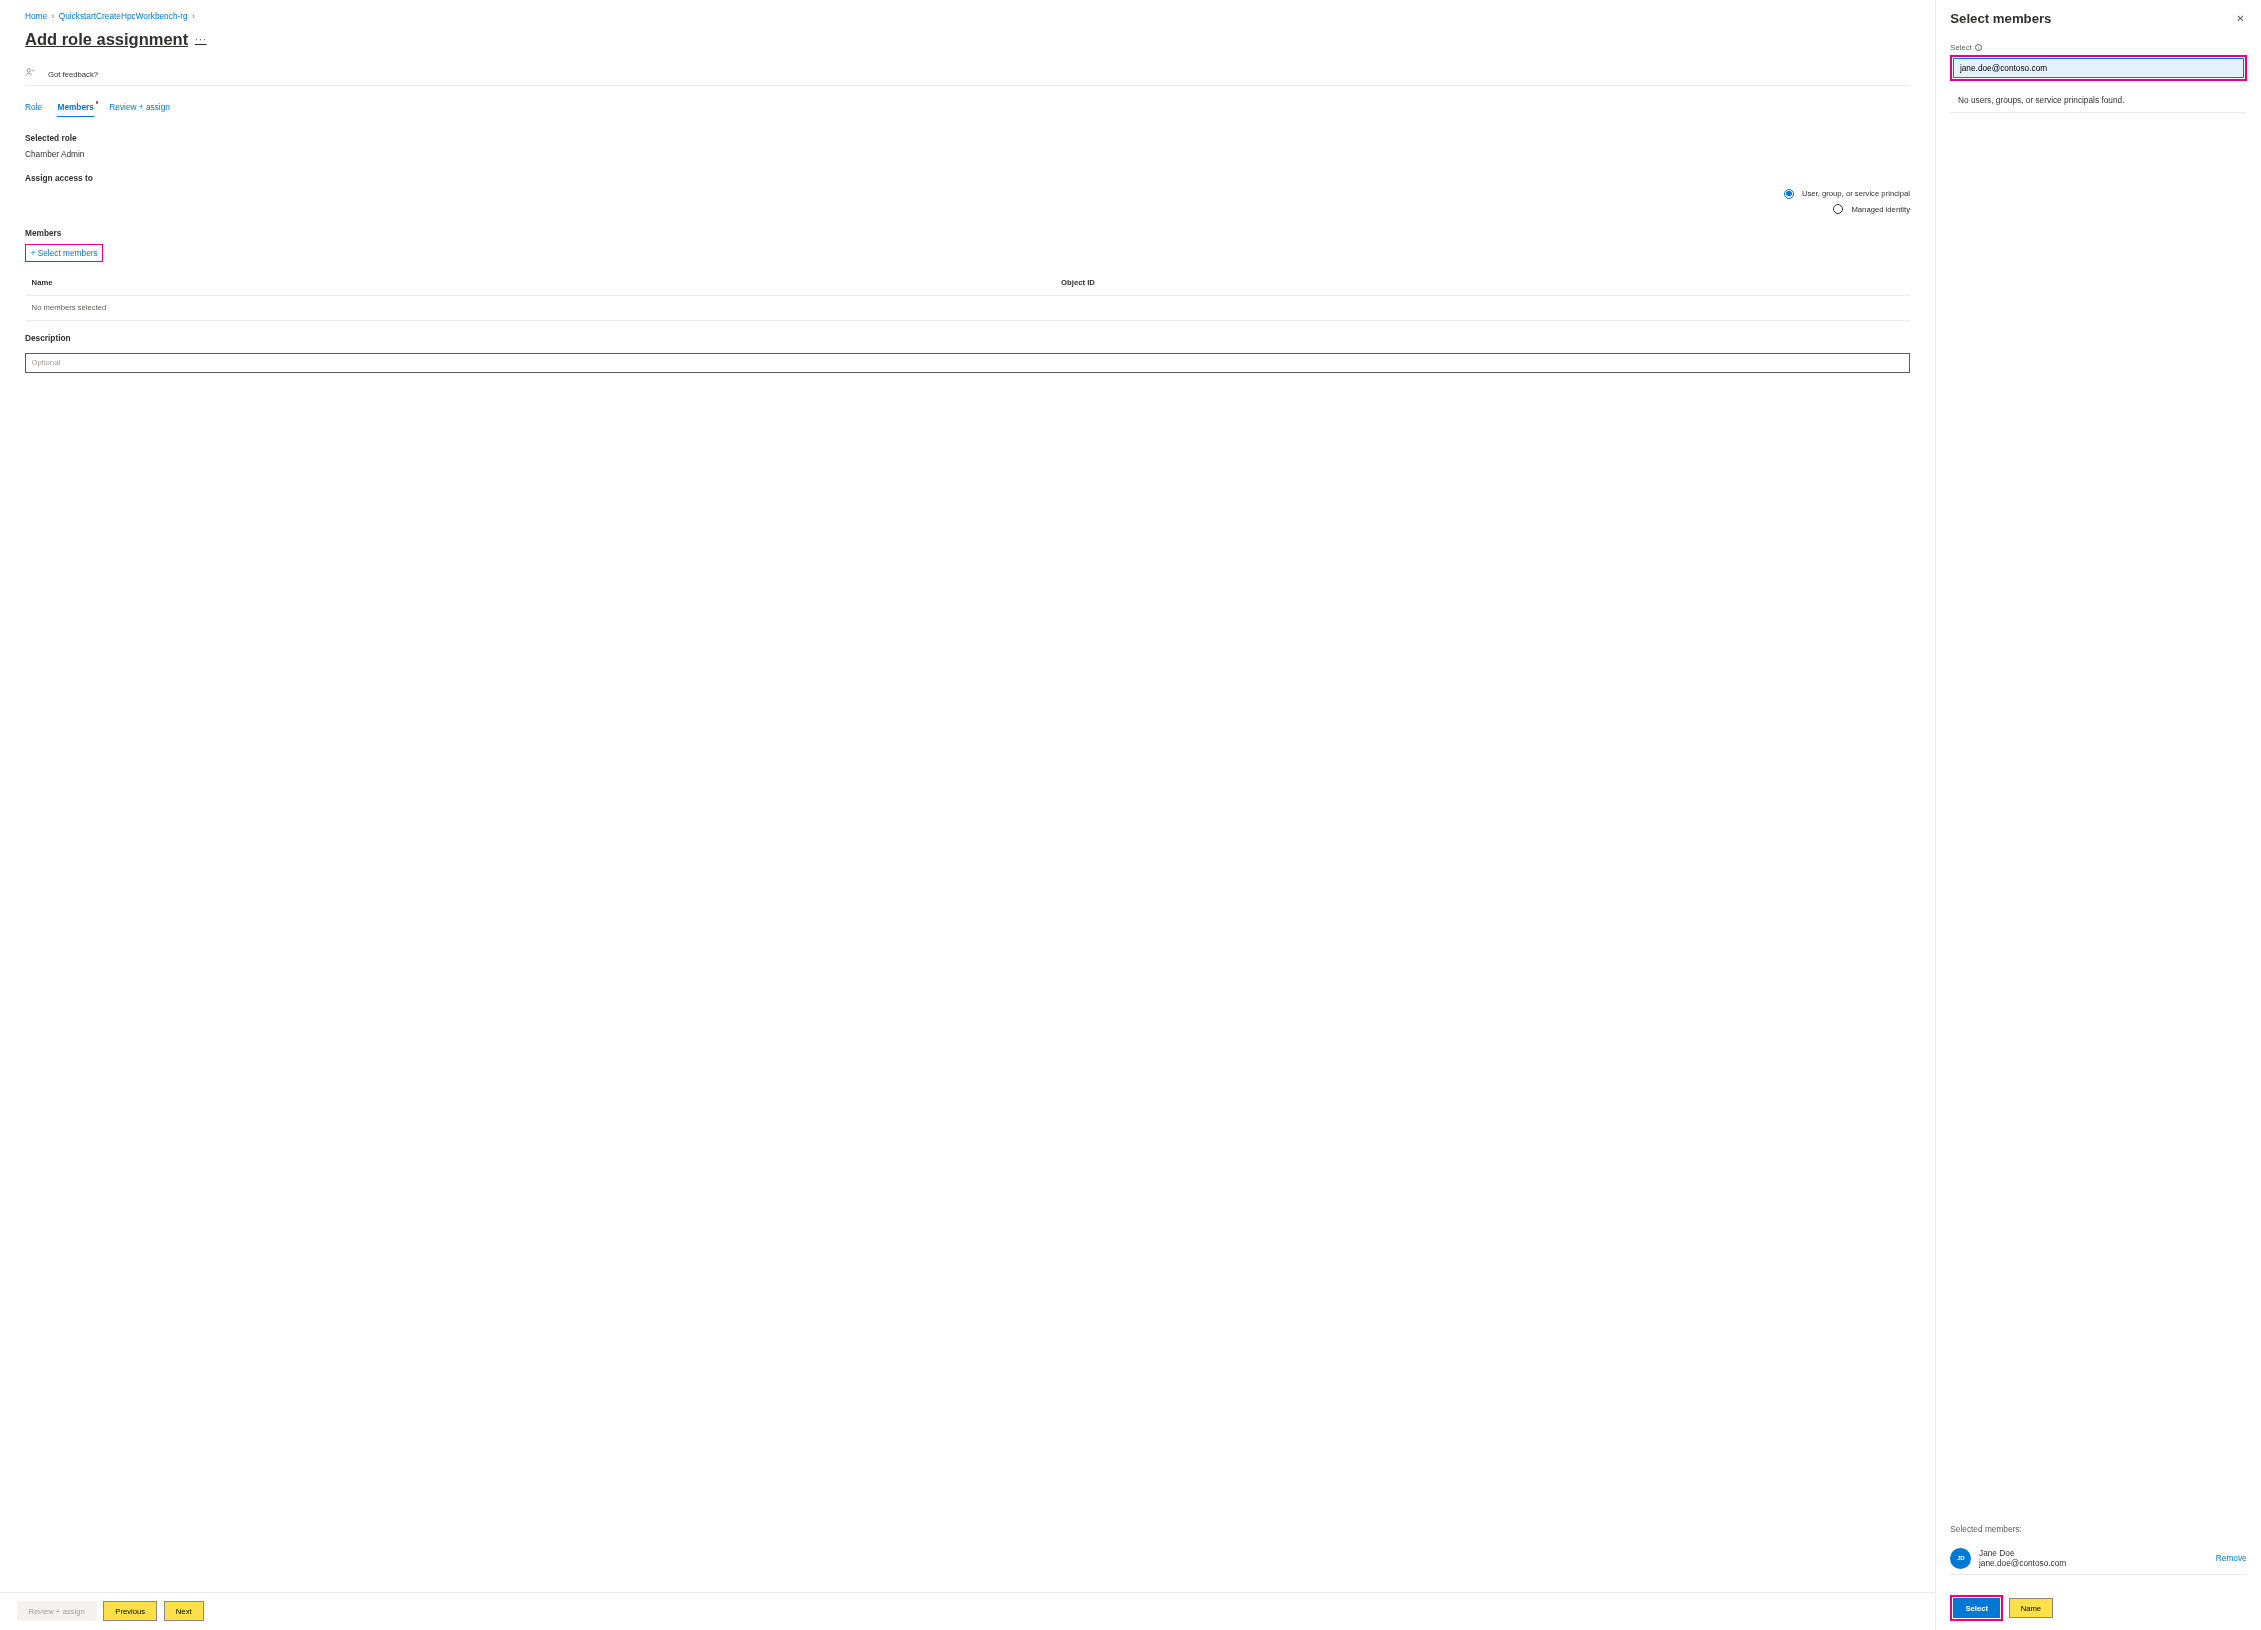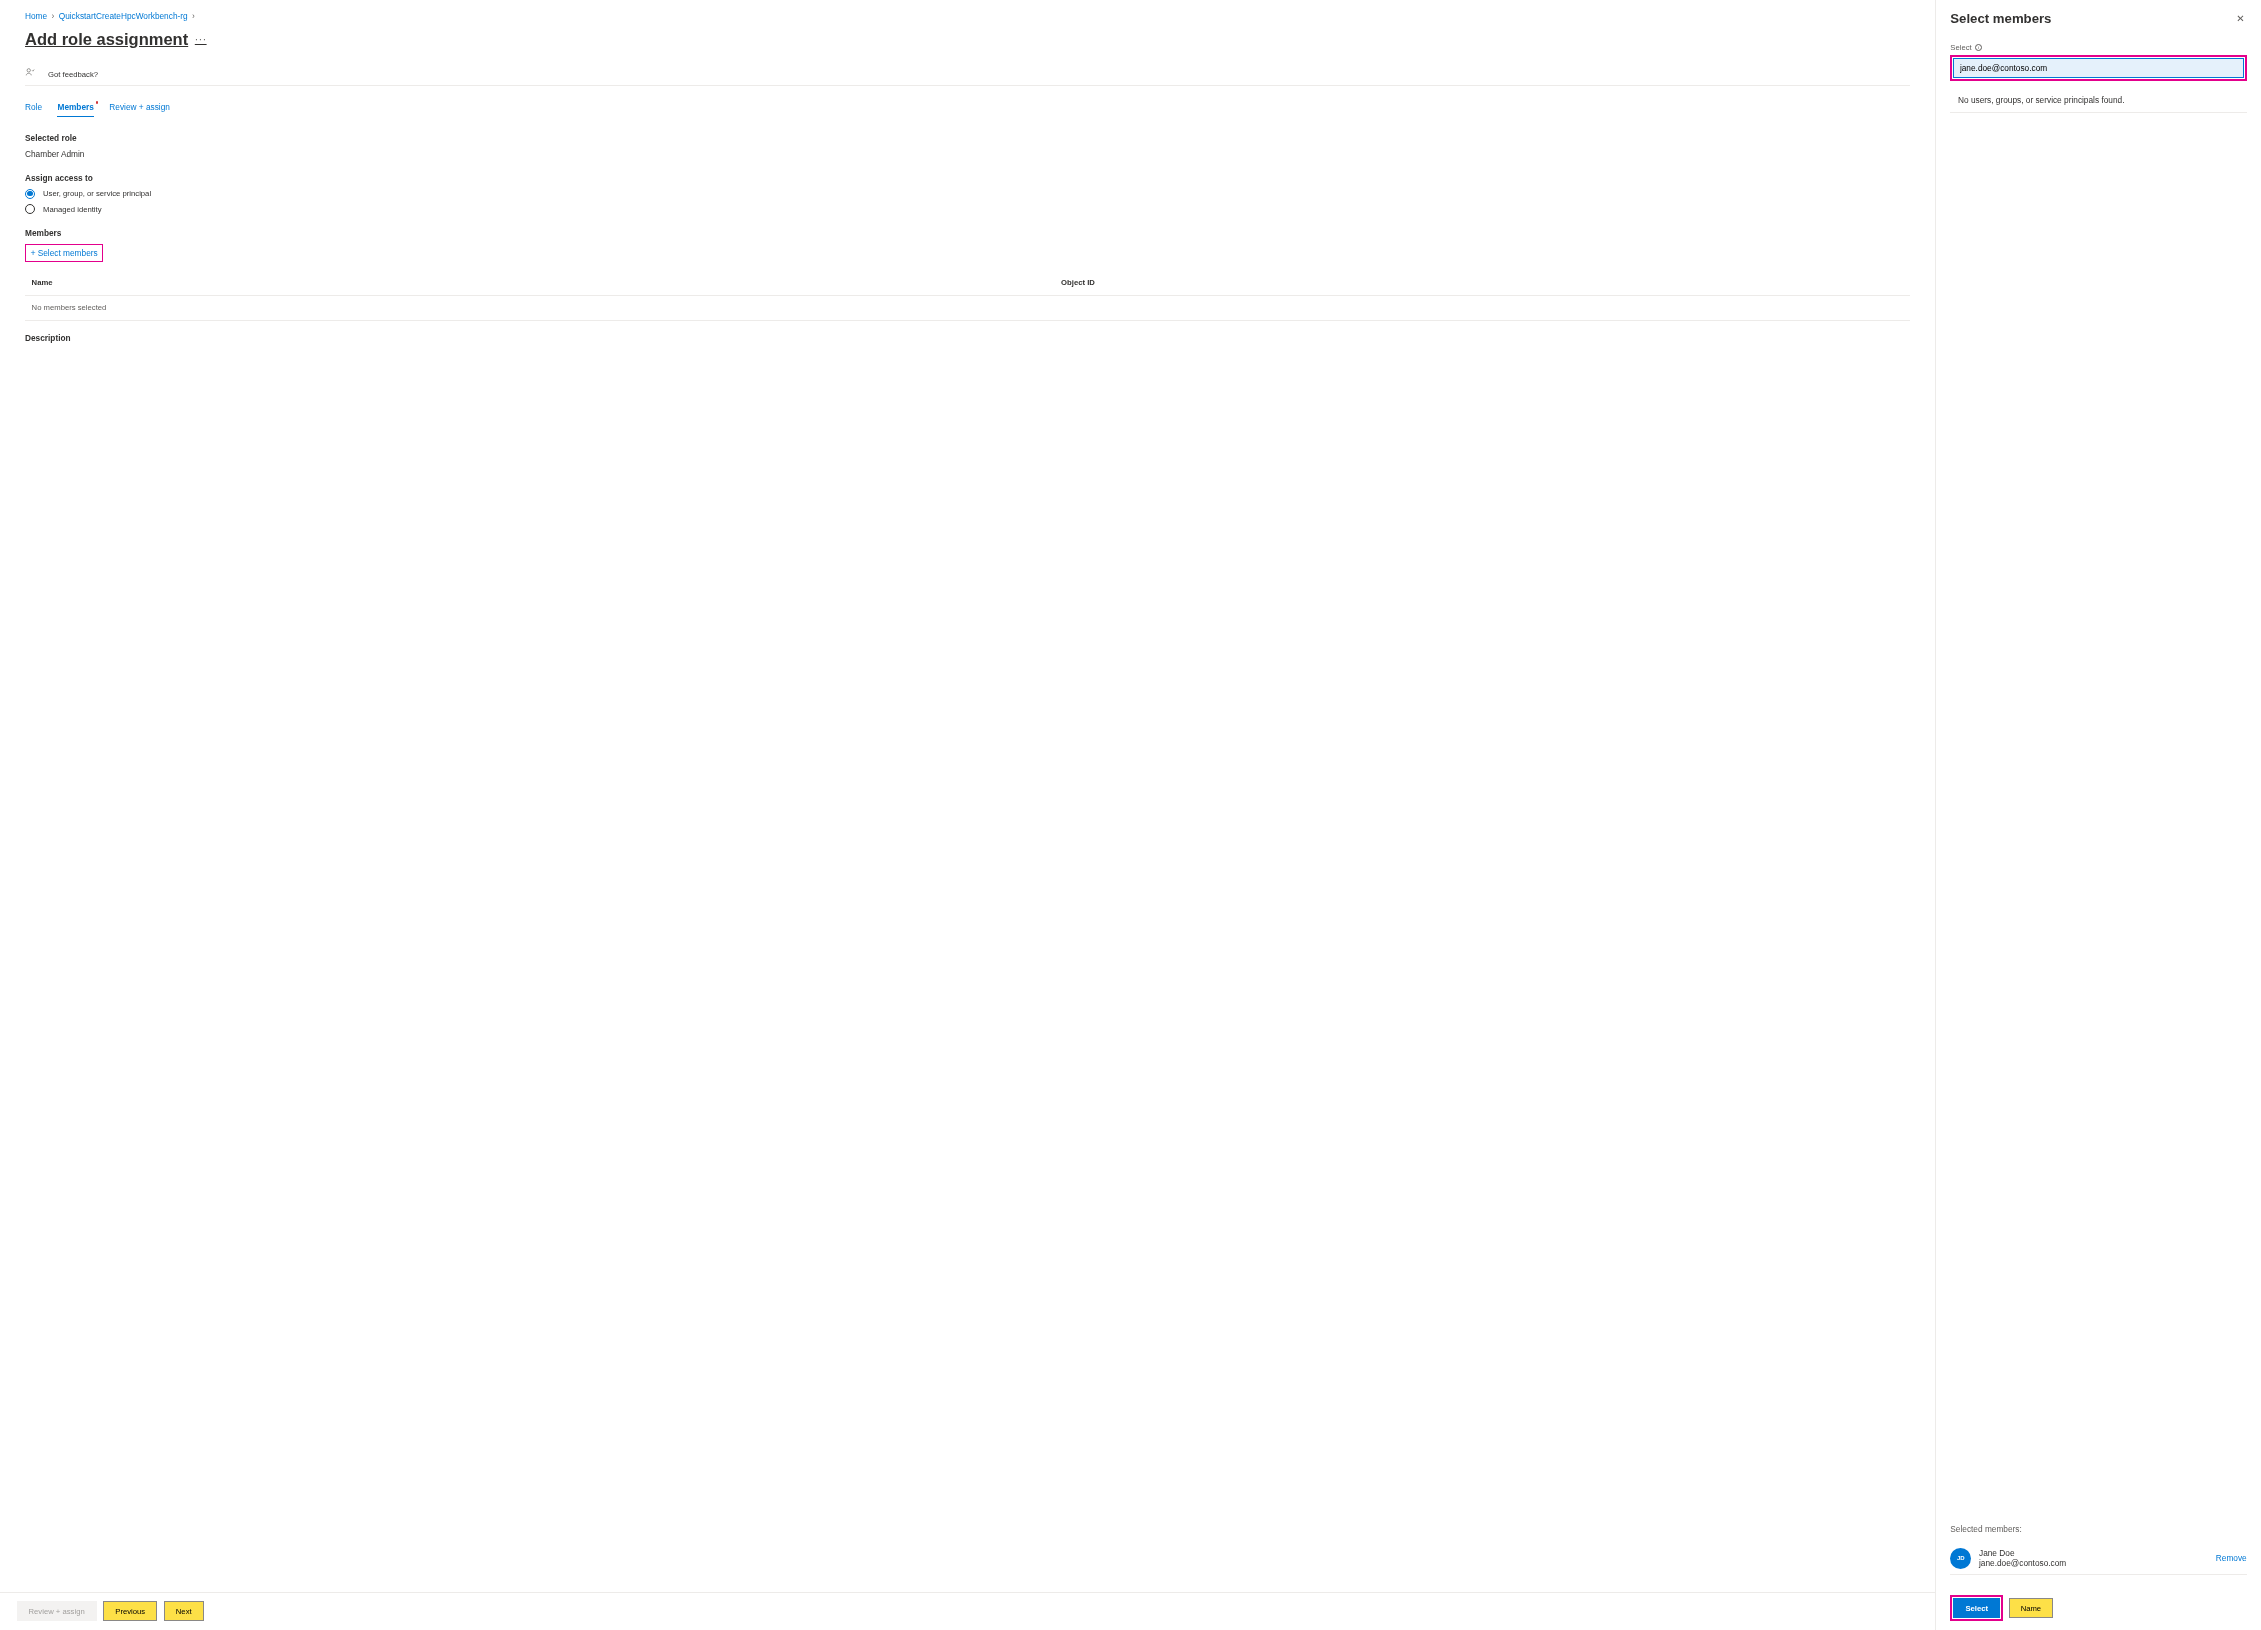--- a/index.html
+++ b/index.html
@@ -106,20 +106,21 @@
     }
     .radio-group {
       margin-bottom: 14.3px;
     }
     .radio-option {
       display: flex;
       align-items: center;
       gap: 8px;
       margin-bottom: 5.5px;
       cursor: pointer;
+      justify-content: flex-end;
     }
     .radio-circle {
       width: 10px;
       height: 10px;
       border: 0.6px solid #323130;
       border-radius: 50%;
       display: flex;
       align-items: center;
       justify-content: center;
     }
@@ -394,20 +395,21 @@
     </div>
 
     <div class="table-header">
       <div class="col-name">Name</div>
       <div class="col-id">Object ID</div>
     </div>
     <div class="table-row">No members selected</div>
 
     <div class="description-section">
       <div class="section-label">Description</div>
+      <input class="desc-input" type="text" placeholder="Optional" style="">
     </div>
 
   </div>
 
   <div class="footer-bar">
     <button class="btn btn-disabled">Review + assign</button>
     <button class="btn">Previous</button>
     <button class="btn">Next</button>
   </div>
 </div>

